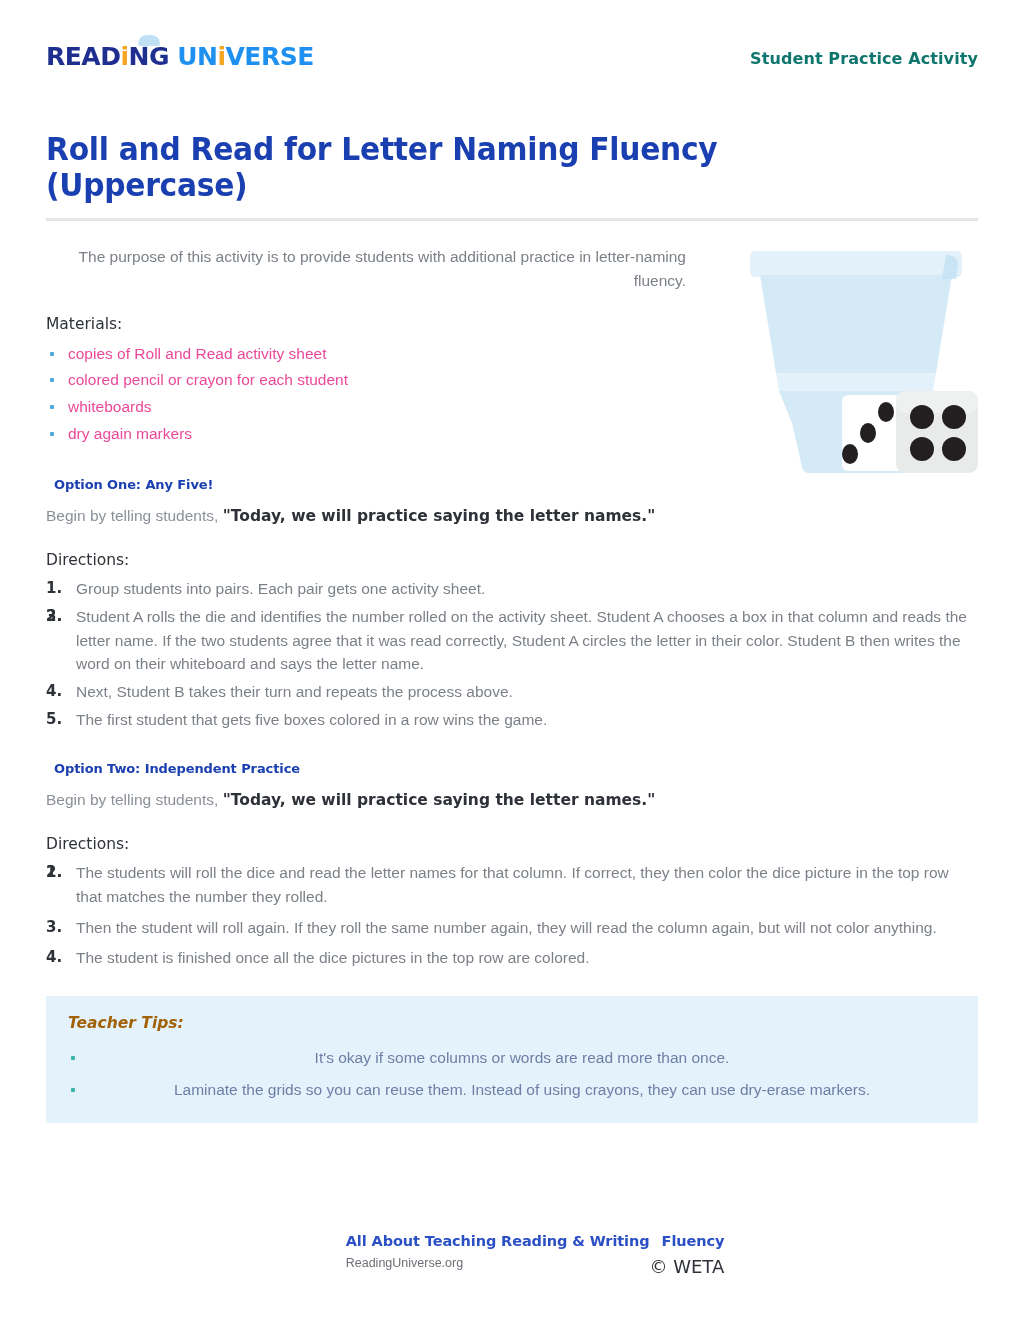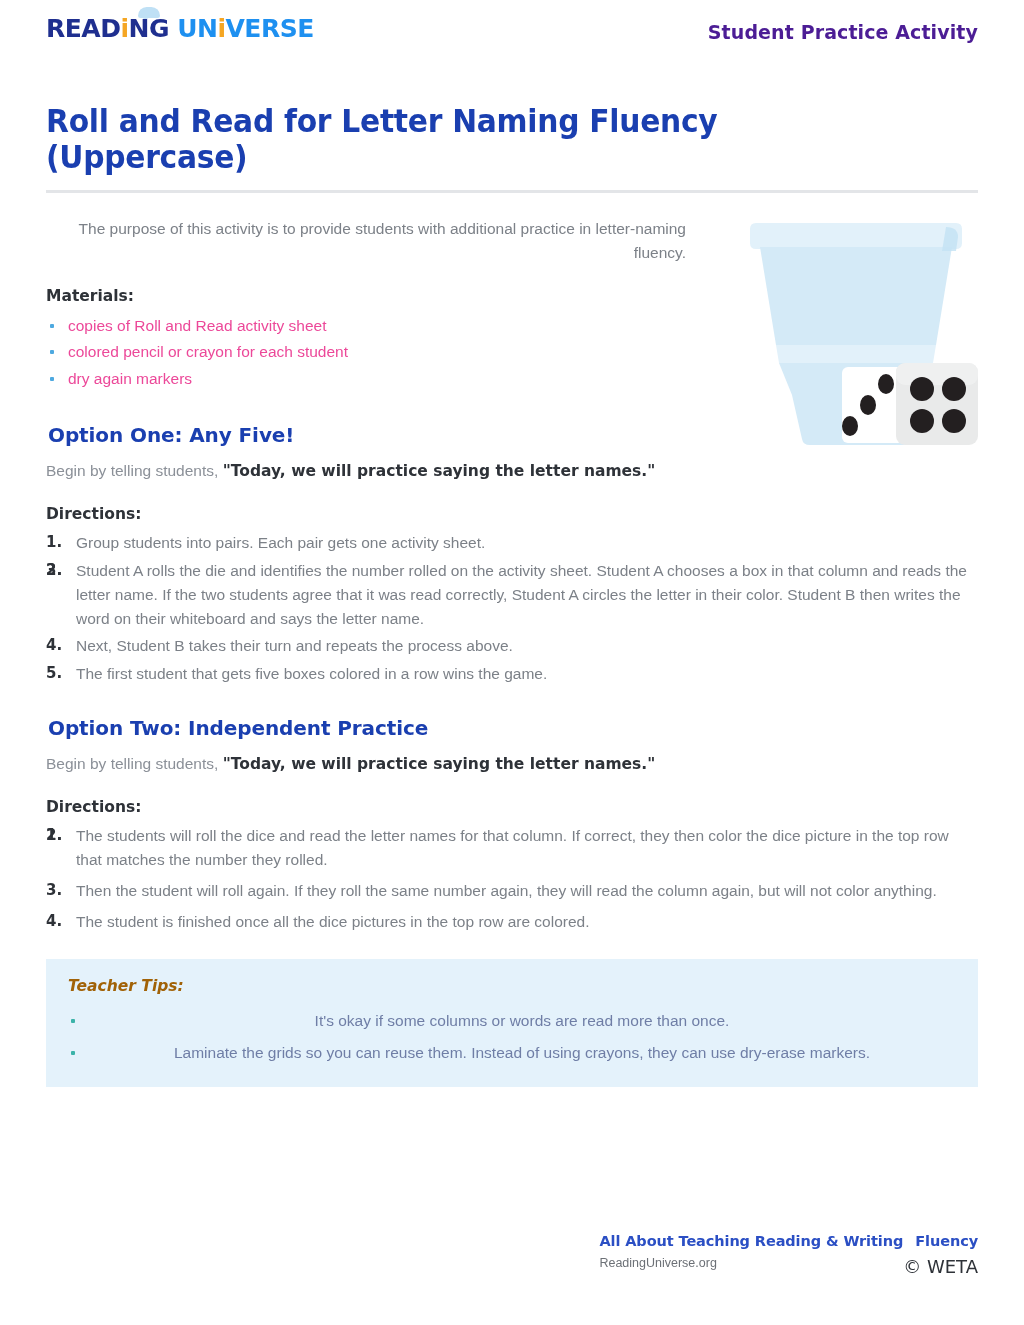--- a/index.html
+++ b/index.html
@@ -21,21 +21,21 @@
     inset: 0;
     padding: 0 46px;
     box-sizing: border-box;
   }
 
   
   .header {
     display: flex;
     align-items: flex-start;
     justify-content: space-between;
-    padding-top: 16px;
+    padding-top: 44px;
     height: 46px;
   }
   .logo {
     position: relative;
     display: inline-block;
     line-height: 1;
     white-space: nowrap;
     font-family: "DejaVu Sans", sans-serif;
     font-weight: bold;
     font-size: 25px;
@@ -61,22 +61,22 @@
     left: 3px;
     top: 3px;
     width: 9px;
     height: 9px;
     background: #bfe0f5;
     border-radius: 50%;
   }
   .header-kicker {
     font-family: "DejaVu Sans", sans-serif;
     font-weight: bold;
-    font-size: 19px;
-    color: #4c1d95;
+    font-size: 16px;
+    color: #0f766e;
     letter-spacing: 0.1px;
     padding-top: 5px;
   }
 
   
   .title-block { margin-top: 42px; }
   h1.page-title {
     margin: 0;
     font-family: "DejaVu Sans", sans-serif;
     font-weight: bold;
@@ -104,29 +104,29 @@
     line-height: 1.55;
     color: #7c8188;
     max-width: 640px;
     margin: 0;
     text-align: right;
   }
 
   h2.sub-head {
     margin: 22px 0 8px 0;
     font-family: "DejaVu Sans", sans-serif;
-    font-weight: bold;
+    font-weight: normal;
     font-size: 15.5px;
     color: #2e3238;
   }
   h2.option-head {
-    margin: 30px 0 12px 2px;
-    font-family: "DejaVu Sans", sans-serif;
-    font-weight: bold;
-    font-size: 20px;
+    margin: 30px 0 12px 8px;
+    font-family: "DejaVu Sans", sans-serif;
+    font-weight: bold;
+    font-size: 13px;
     color: #1a3fb0;
     letter-spacing: -0.1px;
   }
 
   ul.materials {
     list-style: none;
     margin: 0;
     padding: 0;
     max-width: 640px;
   }
@@ -233,21 +233,21 @@
     height: 248px;
   }
 
   
   .footer {
     position: absolute;
     left: 46px;
     right: 46px;
     bottom: 48px;
     display: flex;
-    justify-content: flex-end;
+    justify-content: center;
     align-items: flex-start;
     margin-left: 46px;
   }
   .footer-col-right { text-align: right; }
   .footer-strong {
     font-family: "DejaVu Sans", sans-serif;
     font-weight: bold;
     font-size: 14.5px;
     color: #2b4fc4;
     letter-spacing: -0.1px;
@@ -311,20 +311,21 @@
         <circle cx="204" cy="204" r="12" fill="#231f20"></circle>
       </svg>
     </div>
 
     <p class="intro">The purpose of this activity is to provide students with additional practice in letter-naming fluency.</p>
 
     <h2 class="sub-head">Materials:</h2>
     <ul class="materials">
       <li>copies of Roll and Read activity sheet</li>
       <li>colored pencil or crayon for each student</li>
+      <li>whiteboards</li>
       <li>dry again markers</li>
     </ul>
 
     <h2 class="option-head">Option One: Any Five!</h2>
     <p class="say-line"><span>Begin by telling students, </span><b>"Today, we will practice saying the letter names."</b></p>
     <h2 class="sub-head">Directions:</h2>
     <ol class="directions tight">
       <li><span class="num">1.</span><span>Group students into pairs. Each pair gets one activity sheet.</span></li>
       <li><span class="num">2.</span></li>
       <li><span class="num">3.</span><span>Student A rolls the die and identifies the number rolled on the activity sheet. Student A chooses a box in that column and reads the letter name. If the two students agree that it was read correctly, Student A circles the letter in their color. Student B then writes the word on their whiteboard and says the letter name.</span></li>

